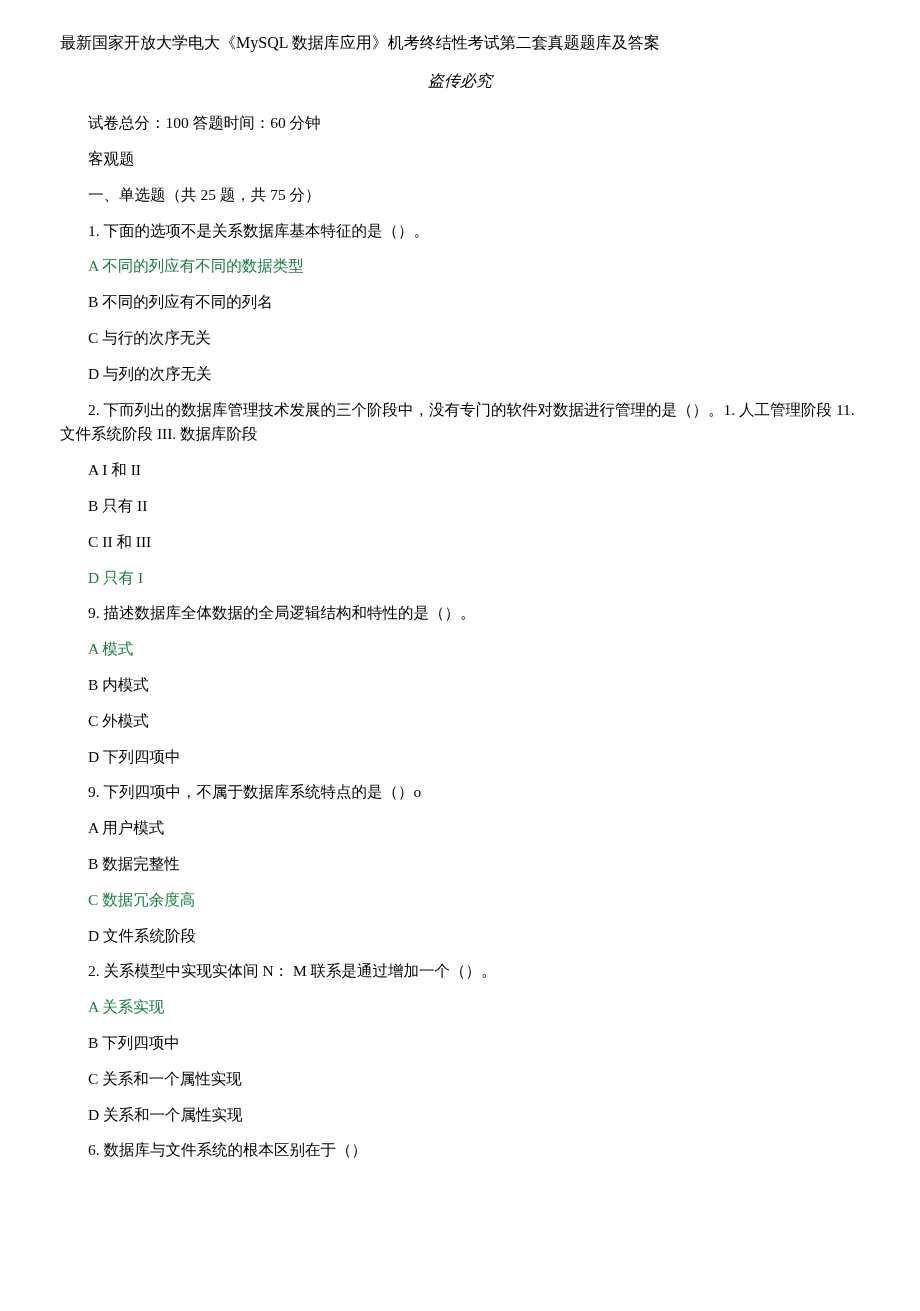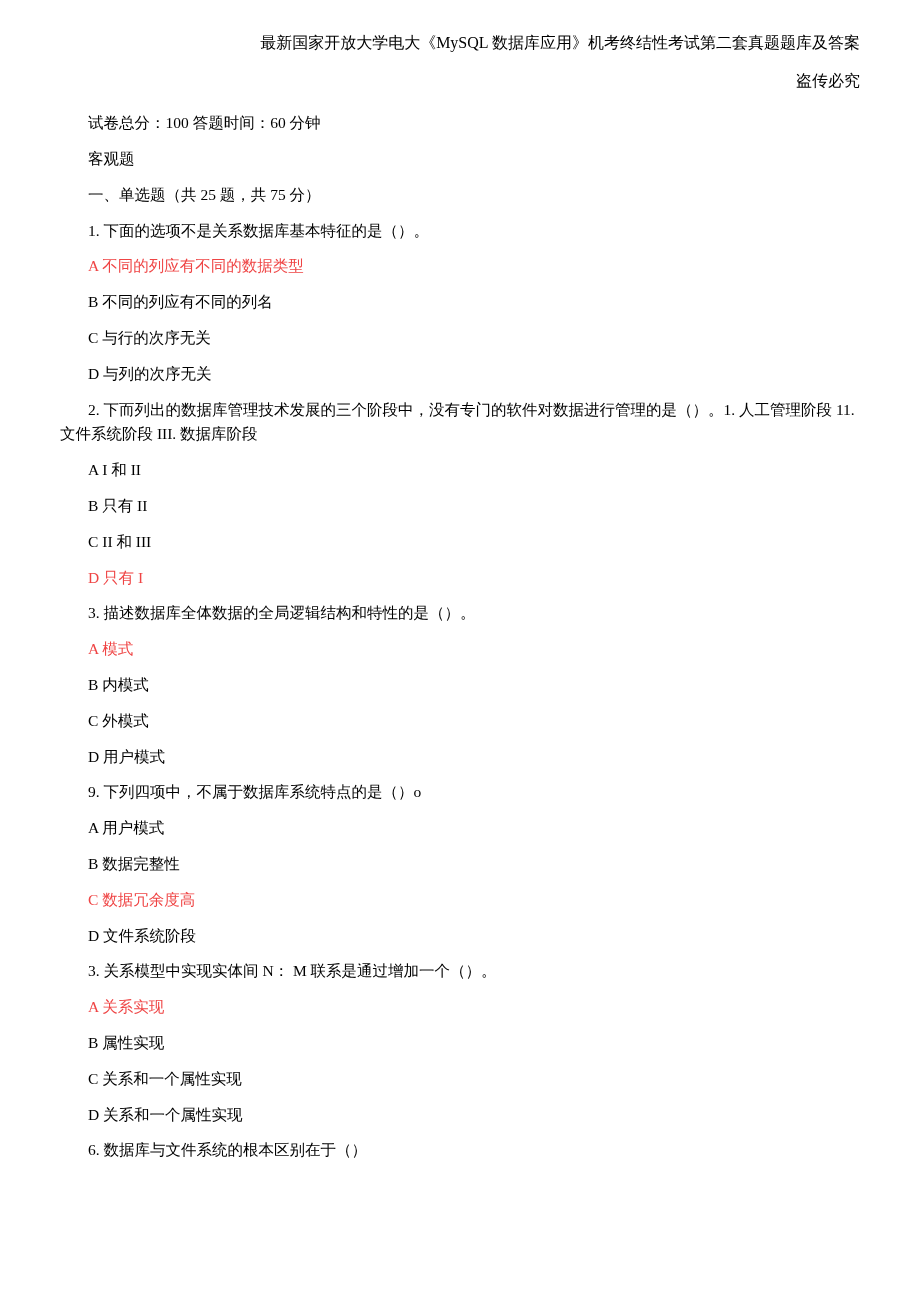--- a/index.html
+++ b/index.html
@@ -7,40 +7,41 @@
       margin: 0;
       padding: 30px 60px 40px 60px;
       font-family: "SimSun", "宋体", serif;
       font-size: 15.5px;
       line-height: 1.6;
       color: #000;
       width: 920px;
       box-sizing: border-box;
     }
     .title {
-      text-align: right;
+      text-align: left;
       font-size: 16px;
       margin-bottom: 12px;
     }
     .subtitle {
-      text-align: right;
+      text-align: center;
       font-size: 16px;
       margin-bottom: 18px;
+      font-style: italic;
     }
     .line {
       margin: 11px 0;
       padding-left: 28px;
     }
     .line-noindent {
       margin: 11px 0;
       padding-left: 0;
       text-indent: 28px;
     }
     .answer {
-      color: #ef4444;
+      color: #15803d;
     }
   </style>
 </head>
 <body>
 
 <div class="title">最新国家开放大学电大《MySQL 数据库应用》机考终结性考试第二套真题题库及答案</div>
 <div class="subtitle">盗传必究</div>
 
 <div class="line">试卷总分：100 答题时间：60 分钟</div>
 <div class="line">客观题</div>
@@ -51,31 +52,31 @@
 <div class="line">B 不同的列应有不同的列名</div>
 <div class="line">C 与行的次序无关</div>
 <div class="line">D 与列的次序无关</div>
 
 <div class="line-noindent">2. 下而列出的数据库管理技术发展的三个阶段中，没有专门的软件对数据进行管理的是（）。1. 人工管理阶段 11. 文件系统阶段 III. 数据库阶段</div>
 <div class="line">A I 和 II</div>
 <div class="line">B 只有 II</div>
 <div class="line">C II 和 III</div>
 <div class="line answer">D 只有 I</div>
 
-<div class="line">3. 描述数据库全体数据的全局逻辑结构和特性的是（）。</div>
+<div class="line">9. 描述数据库全体数据的全局逻辑结构和特性的是（）。</div>
 <div class="line answer">A 模式</div>
 <div class="line">B 内模式</div>
 <div class="line">C 外模式</div>
-<div class="line">D 用户模式</div>
+<div class="line">D 下列四项中</div>
 
 <div class="line">9. 下列四项中，不属于数据库系统特点的是（）o</div>
 <div class="line">A 用户模式</div>
 <div class="line">B 数据完整性</div>
 <div class="line answer">C 数据冗余度高</div>
 <div class="line">D 文件系统阶段</div>
 
-<div class="line">3. 关系模型中实现实体间 N：  M 联系是通过增加一个（）。</div>
+<div class="line">2. 关系模型中实现实体间 N：  M 联系是通过增加一个（）。</div>
 <div class="line answer">A 关系实现</div>
-<div class="line">B 属性实现</div>
+<div class="line">B 下列四项中</div>
 <div class="line">C 关系和一个属性实现</div>
 <div class="line">D 关系和一个属性实现</div>
 
 <div class="line">6. 数据库与文件系统的根本区别在于（）</div>
 
 </body></html>

